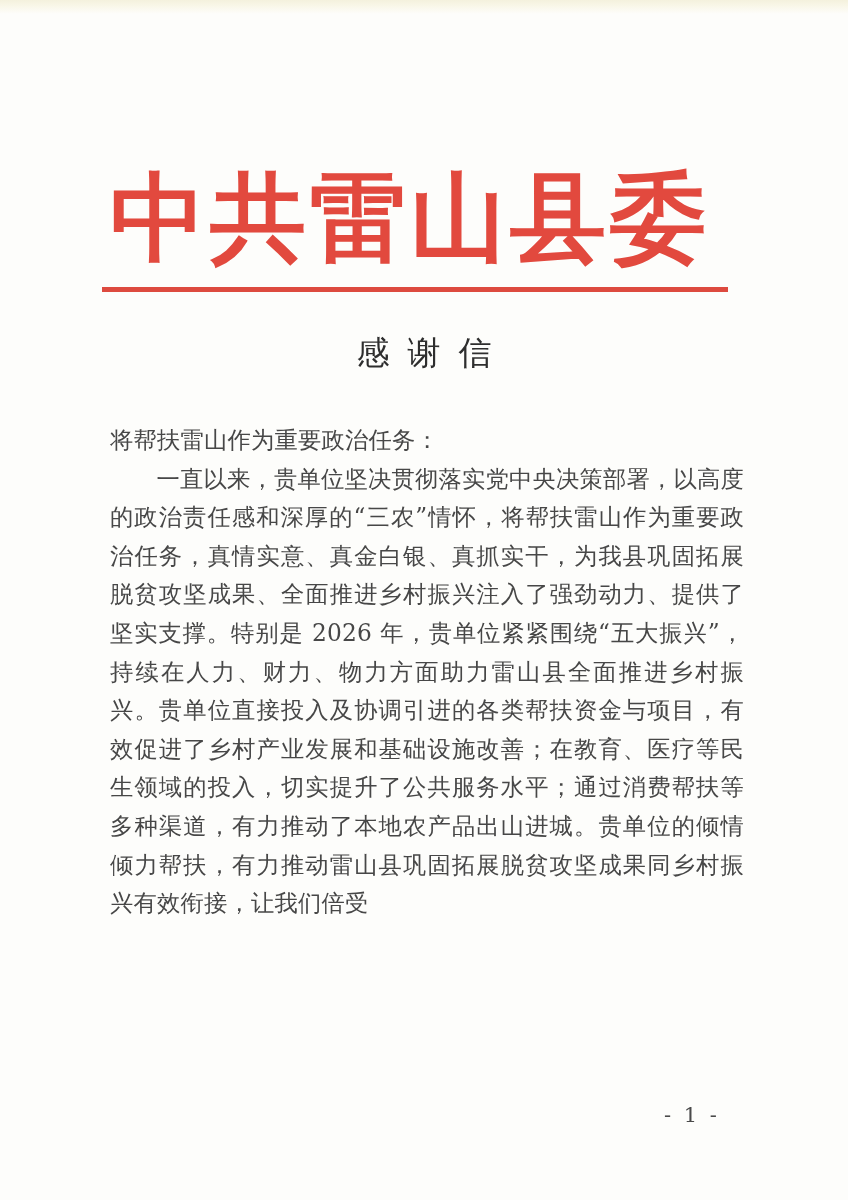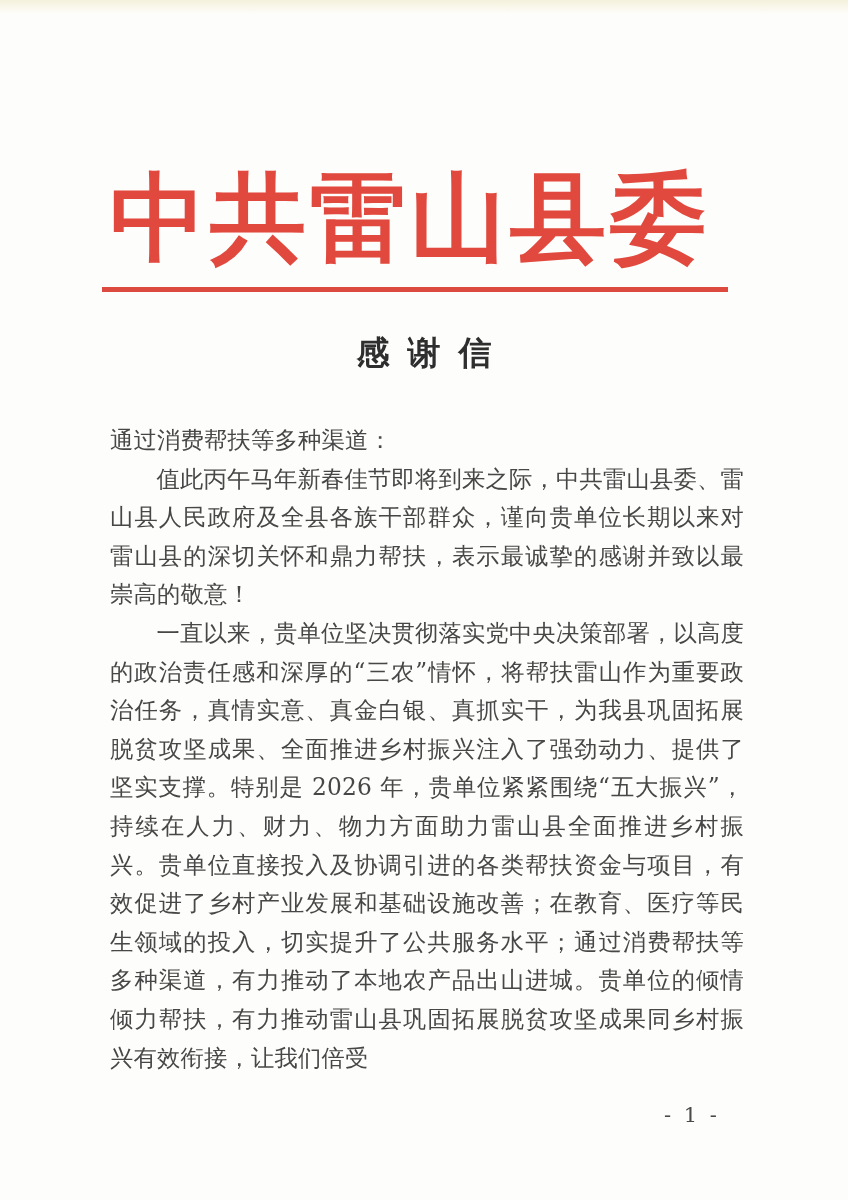--- a/index.html
+++ b/index.html
@@ -47,21 +47,21 @@
     background:var(--rule);
   }
   .doc-title{
     position:absolute;
     top:331px;
     left:0;
     margin:0;
     width:848px;
     text-align:center;
     font-size:33px;
-    font-weight:bold;
+    font-weight:normal;
     color:#2e2e2e;
     letter-spacing:18px;
     text-indent:18px;
     white-space:nowrap;
   }
   .body-text{
     position:absolute;
     top:421px;
     left:110px;
     width:634px;
@@ -95,20 +95,19 @@
 
   <div class="scan-edge"></div>
 
   <div class="letterhead">中共雷山县委</div>
 
   <div class="red-rule"></div>
 
   <h1 class="doc-title">感谢信</h1>
 
   <div class="body-text">
-    <p class="salutation">通过消费帮扶等多种渠道：</p>
-    <p class="para">值此丙午马年新春佳节即将到来之际，中共雷山县委、雷山县人民政府及全县各族干部群众，谨向贵单位长期以来对雷山县的深切关怀和鼎力帮扶，表示最诚挚的感谢并致以最崇高的敬意！</p>
+    <p class="salutation">将帮扶雷山作为重要政治任务：</p>
     <p class="para">一直以来，贵单位坚决贯彻落实党中央决策部署，以高度的政治责任感和深厚的“三农”情怀，将帮扶雷山作为重要政治任务，真情实意、真金白银、真抓实干，为我县巩固拓展脱贫攻坚成果、全面推进乡村振兴注入了强劲动力、提供了坚实支撑。特别是 2026 年，贵单位紧紧围绕“五大振兴”，持续在人力、财力、物力方面助力雷山县全面推进乡村振兴。贵单位直接投入及协调引进的各类帮扶资金与项目，有效促进了乡村产业发展和基础设施改善；在教育、医疗等民生领域的投入，切实提升了公共服务水平；通过消费帮扶等多种渠道，有力推动了本地农产品出山进城。贵单位的倾情倾力帮扶，有力推动雷山县巩固拓展脱贫攻坚成果同乡村振兴有效衔接，让我们倍受</p>
   </div>
 
   <div class="page-number">- 1 -</div>
 
 </div>
 
 </body></html>

